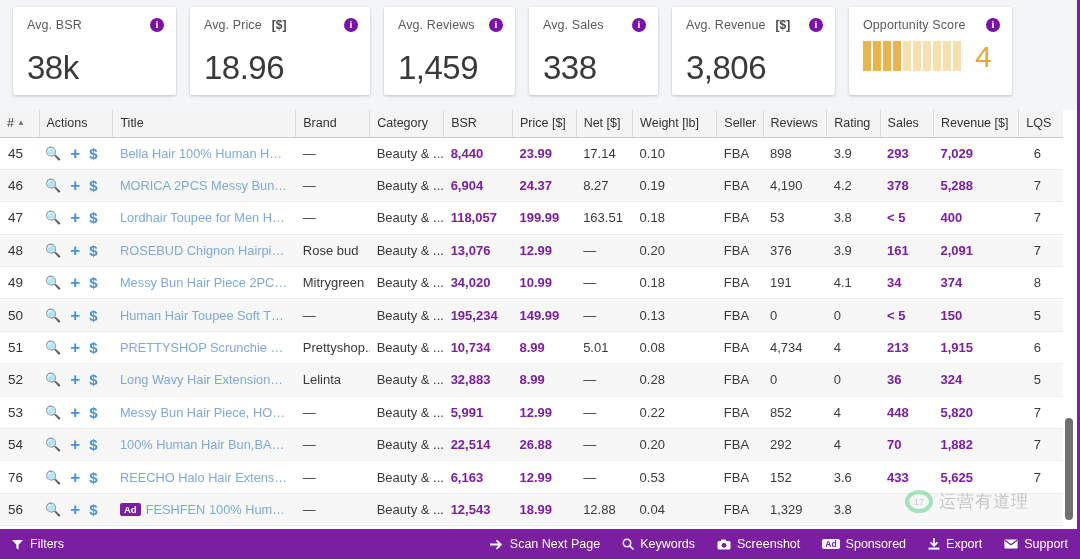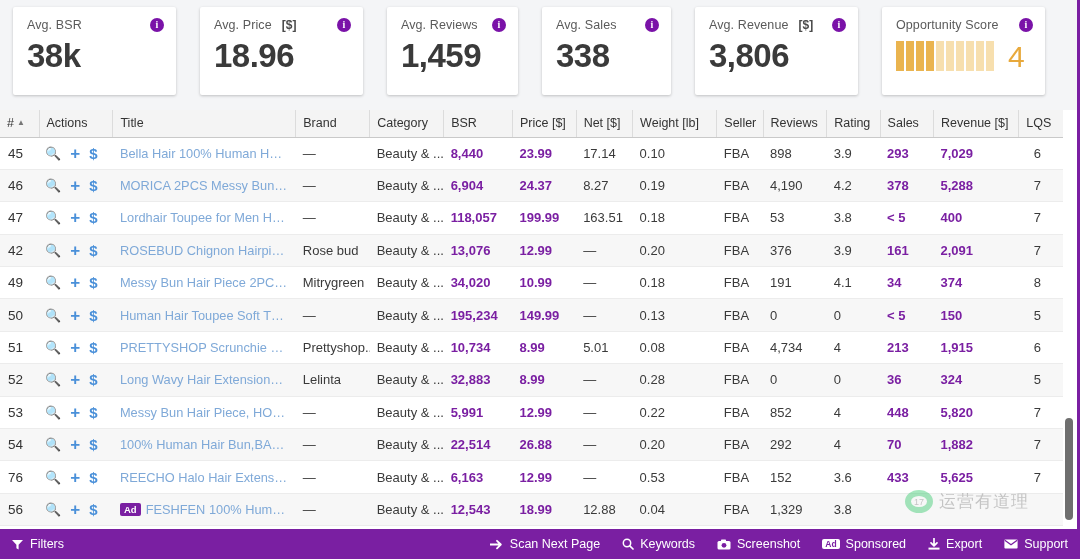--- a/index.html
+++ b/index.html
@@ -11,34 +11,34 @@
   }
 
   #app { position: relative; width: 1080px; height: 559px; background:#fff; }
 
   
   .stats-strip {
     position: absolute; left:0; top:0; width:1080px; height:110px;
     background:#f4f5f7;
     display:flex; align-items:flex-start;
     padding: 7px 6px 0 6px;
-    gap: 10px;
+    gap: 0px;
   }
   .stat-card {
     background:#ffffff;
     border-radius:2px;
     box-shadow: 0 1px 3px rgba(0,0,0,0.22);
     height: 88px;
     margin: 0 7px;
     padding: 10px 14px 0 14px;
     position: relative;
     flex: 0 0 auto;
   }
   .stat-card.c0 { width:163px; }
-  .stat-card.c1 { width:163px; }
+  .stat-card.c1 { width:180px; }
   .stat-card.c2 { width:131px; }
   .stat-card.c3 { width:129px; }
   .stat-card.c4 { width:163px; }
   .stat-card.c5 { width:163px; }
 
   .stat-head { display:flex; align-items:center; height:16px; }
   .stat-label {
     font-size: 12.5px; color:#5a5a5a; font-weight:400;
     white-space:nowrap; letter-spacing:0.1px;
   }
@@ -48,22 +48,22 @@
   .info-icon {
     position:absolute; right:12px; top:11px;
     width:14px; height:14px; border-radius:50%;
     background:#7a12a8;
     color:#fff; font-size:10px; font-weight:700;
     font-family:"Liberation Serif", serif;
     display:flex; align-items:center; justify-content:center;
     line-height:1; cursor:pointer;
   }
   .stat-value {
-    font-size: 33px; color:#3a3a3a; font-weight:700;
-    letter-spacing:-0.5px; margin-top: 4px;
+    font-size: 33px; color:#3a3a3a; font-weight:400;
+    letter-spacing:-0.5px; margin-top: 16px;
     font-family:"Liberation Sans", sans-serif;
   }
 
   
   .opp-wrap { display:flex; align-items:flex-end; margin-top:8px; }
   .opp-bars { display:flex; gap:2px; align-items:flex-end; }
   .opp-bar { width:8px; height:30px; background:#f7dfae; }
   .opp-score {
     font-size: 30px; color:#e8a93c; font-weight:400;
     margin-left:14px; line-height:0.95;
@@ -162,21 +162,21 @@
     padding:1px 3px; border-radius:2px;
   }
 
   
   .watermark {
     position:absolute; left:905px; top:490px;
     display:flex; align-items:center; gap:6px;
     opacity:0.40; pointer-events:none;
   }
   .wm-bubble {
-    width:28px; height:23px; border:6px solid #22c55e; border-radius:50%;
+    width:28px; height:23px; border:4px solid #22c55e; border-radius:50%;
     position:relative; display:flex; align-items:center; justify-content:center;
     color:#777; font-size:9px;
   }
   .wm-text { color:#7a7a7a; font-size:17px; font-family:"DejaVu Sans", sans-serif; letter-spacing:1px; }
 </style>
 </head>
 <body>
 
 <div id="app">
 
@@ -365,21 +365,21 @@
             <td class="num"><span class="plain">163.51</span></td>
             <td class="num"><span class="plain">0.18</span></td>
             <td class=""><span class="plain">FBA</span></td>
             <td class="num"><span class="plain">53</span></td>
             <td class="num"><span class="plain">3.8</span></td>
             <td class="num"><span class="purple">&lt; 5</span></td>
             <td class="num"><span class="purple">400</span></td>
             <td class="lqs"><span class="plain">7</span></td>
           </tr>
           <tr class="even">
-            <td class="idx">42</td>
+            <td class="idx">48</td>
             <td class="acts">
               <span class="act-row">
                 <span class="act-ico mag">🔍</span>
                 <span class="act-ico plus">+</span>
                 <span class="act-ico dollar">$</span>
               </span>
             </td>
             <td class="">
               <span class="title-cell">
                 <a class="title-link" href="#">ROSEBUD Chignon Hairpiece ...</a>

